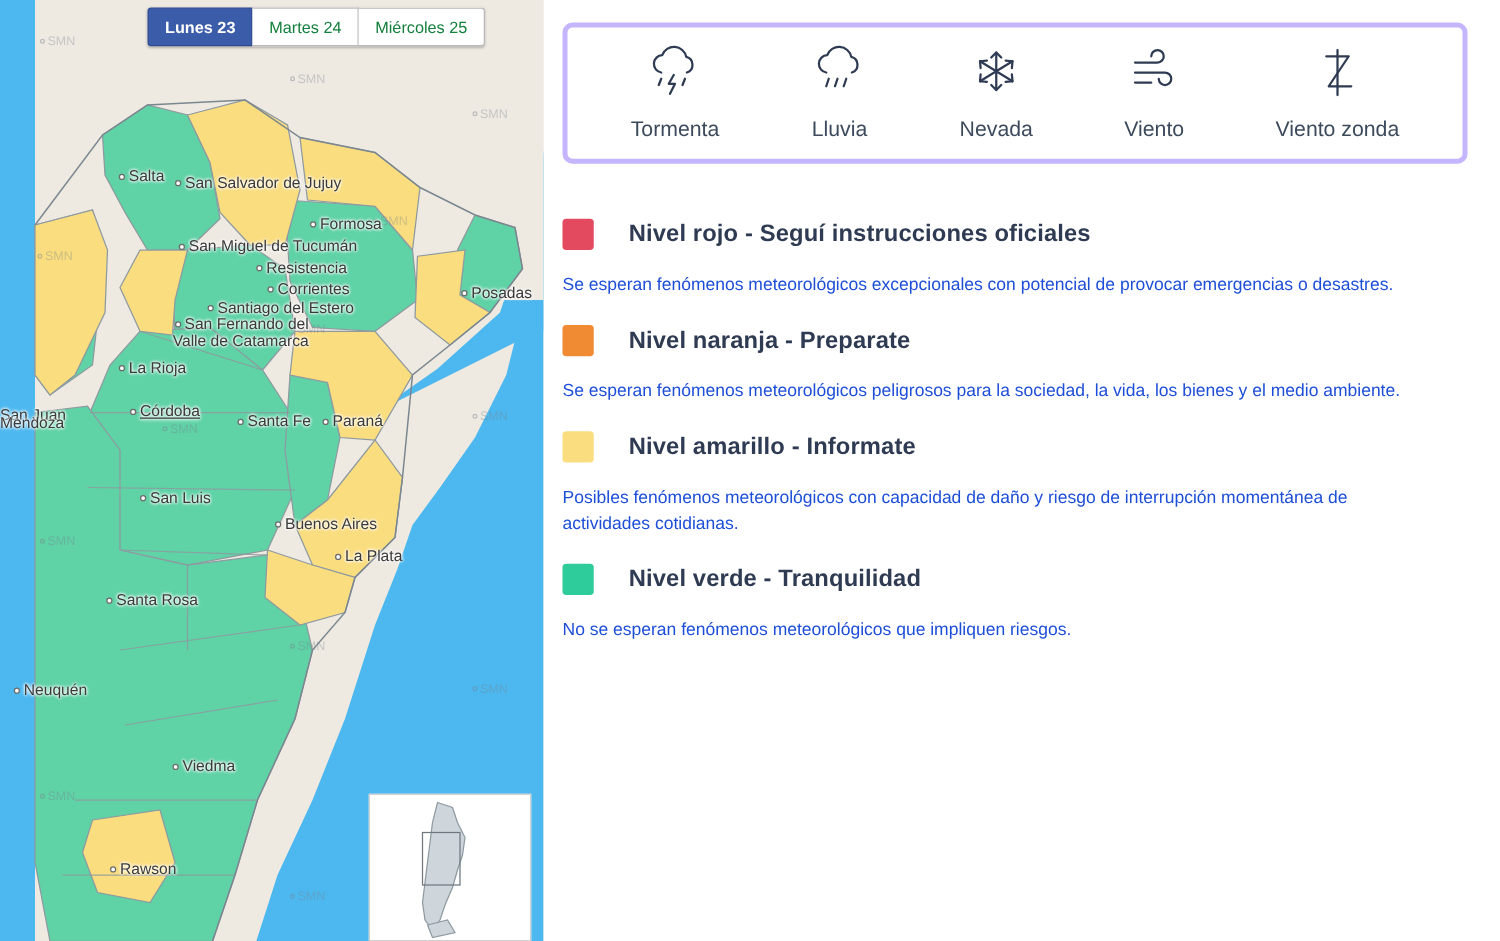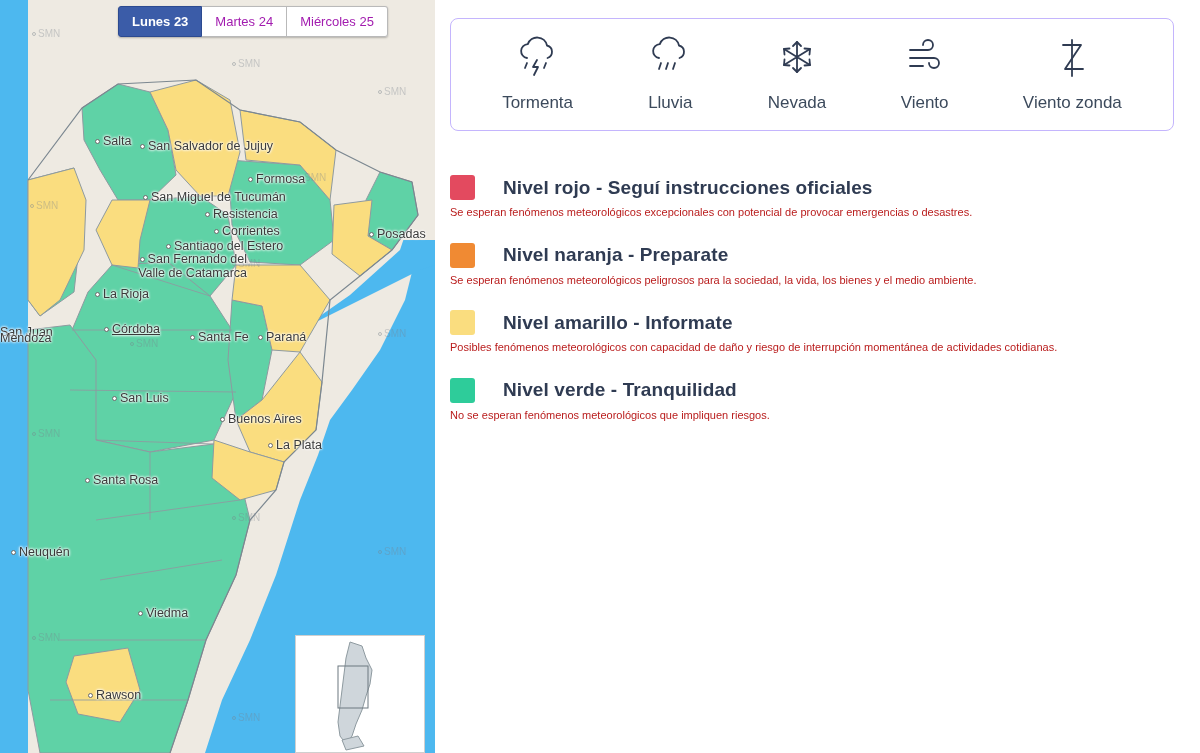--- a/index.html
+++ b/index.html
@@ -29,21 +29,21 @@
   .day-tabs {
     position: absolute; top: 6px; left: 118px;
     display: flex; z-index: 30;
     box-shadow: 0 1px 2px rgba(0,0,0,.25);
     border-radius: 3px;
   }
   .day-tab {
     font-size: 13px;
     padding: 8px 13px;
     background: #ffffff;
-    color: #a21caf;
+    color: #15803d;
     border: 1px solid #b9b9b9;
     border-left-width: 0;
     cursor: pointer;
     white-space: nowrap;
     line-height: 1;
   }
   .day-tab:first-child { border-left-width: 1px; border-radius: 3px 0 0 3px; }
   .day-tab:last-child { border-radius: 0 3px 3px 0; }
   .day-tab.active {
     background: #3b5ca8;
@@ -91,21 +91,21 @@
 
   
   .right-panel {
     position: relative;
     flex: 1 1 auto;
     height: 753px;
     background: #ffffff;
     padding: 18px 26px 0 15px;
   }
   .icon-card {
-    border: 1px solid #c4b5fd;
+    border: 4px solid #c4b5fd;
     border-radius: 8px;
     background: #fff;
     height: 113px;
     display: flex;
     align-items: center;
     justify-content: space-around;
     padding: 0 14px;
   }
   .icon-item {
     display: flex; flex-direction: column; align-items: center;
@@ -121,23 +121,23 @@
   .level { margin-bottom: 22px; }
   .level-head {
     display: flex; align-items: center; gap: 28px;
   }
   .swatch { width: 25px; height: 25px; border-radius: 3px; flex: 0 0 25px; }
   .level-title {
     font-size: 19px; font-weight: bold; color: #2f3b52;
     letter-spacing: .1px;
   }
   .level-desc {
-    margin-top: 4px;
-    font-size: 11px;
-    color: #b91c1c;
+    margin-top: 17px;
+    font-size: 14px;
+    color: #1d4ed8;
     line-height: 1.5;
     max-width: 680px;
   }
 </style>
 </head>
 <body>
 
 <div class="page">
 
   <div class="map-panel">

